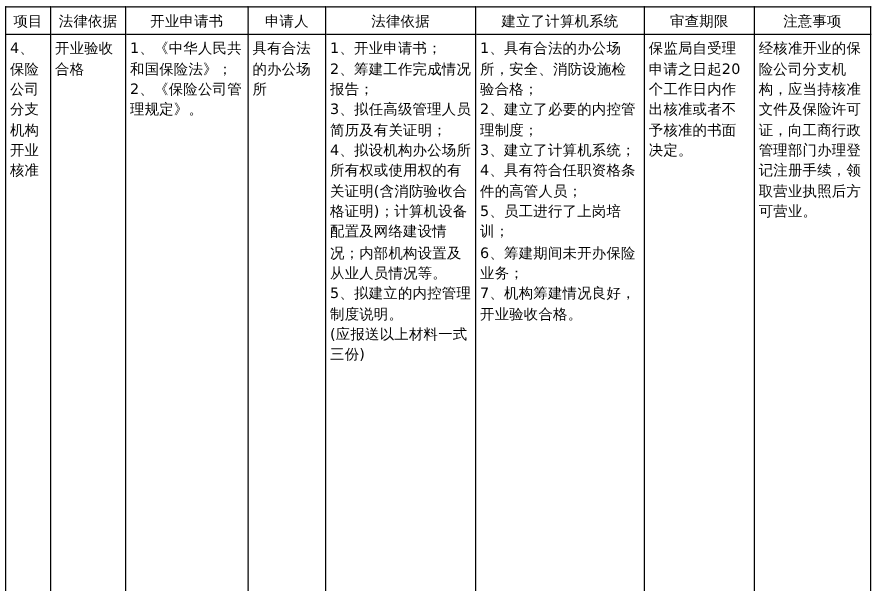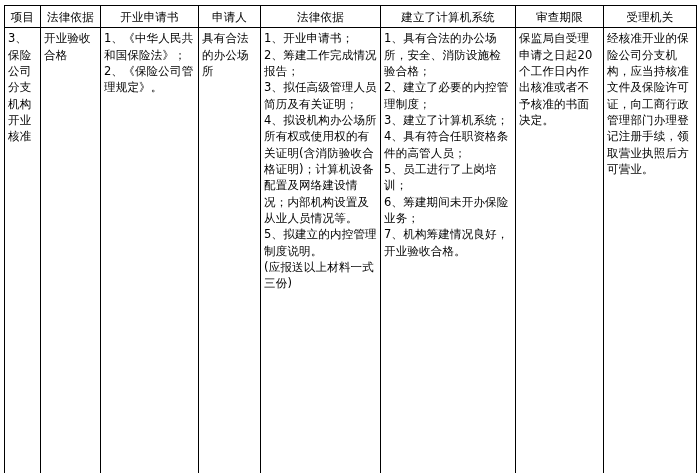--- a/index.html
+++ b/index.html
@@ -95,28 +95,28 @@
         <th>
             <span class="hdr-text">法律依据</span>
           </th>
         <th>
             <span class="hdr-text">建立了计算机系统</span>
           </th>
         <th>
             <span class="hdr-text">审查期限</span>
           </th>
         <th>
-            <span class="hdr-text">受理机关</span>
+            <span class="hdr-text">注意事项</span>
           </th>
       </tr>
     </thead>
     <tbody>
       <tr class="body-row">
         <td>
-            <span class="cell-text">3、保险公司分支机构开业核准</span>
+            <span class="cell-text">4、保险公司分支机构开业核准</span>
           </td>
         <td>
             <span class="cell-text">开业验收合格</span>
           </td>
         <td>
             <span class="cell-text">1、《中华人民共和国保险法》；
 2、《保险公司管理规定》。</span>
           </td>
         <td>
             <span class="cell-text">具有合法的办公场所</span>

